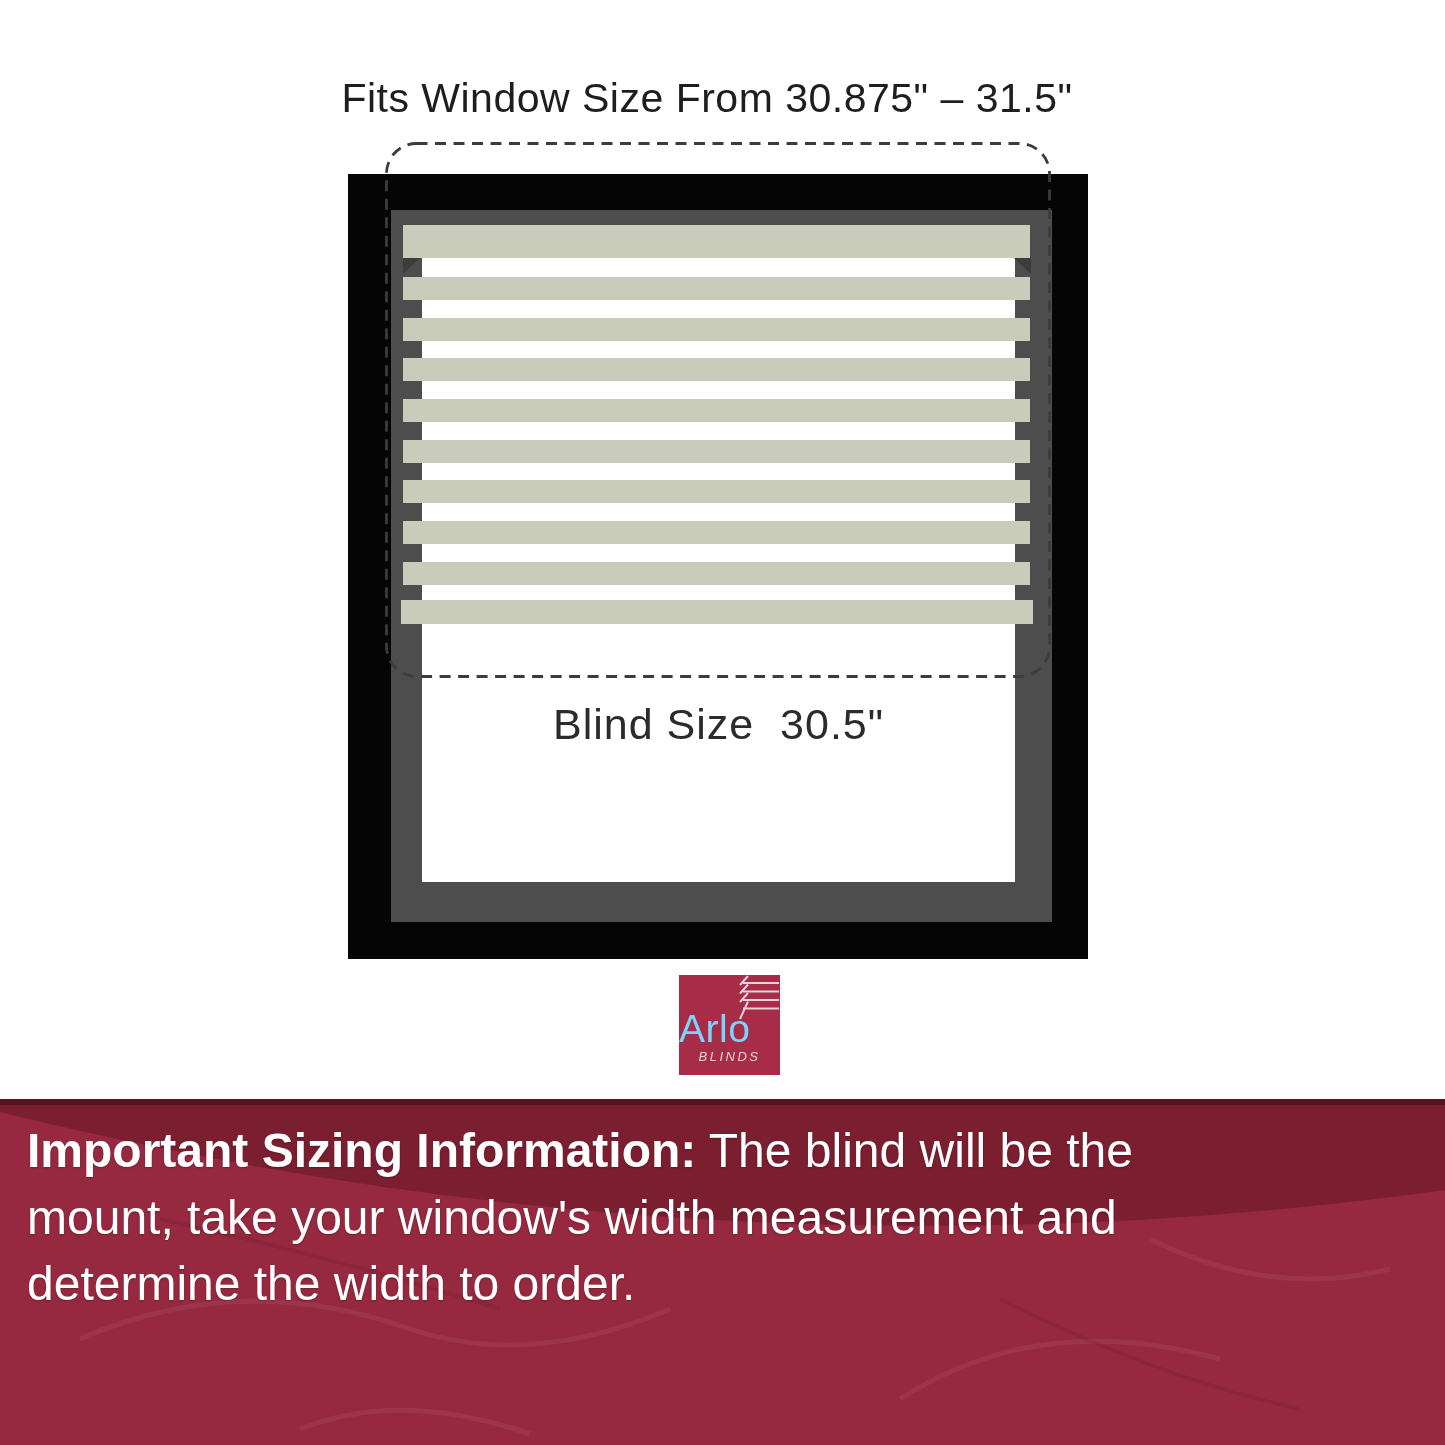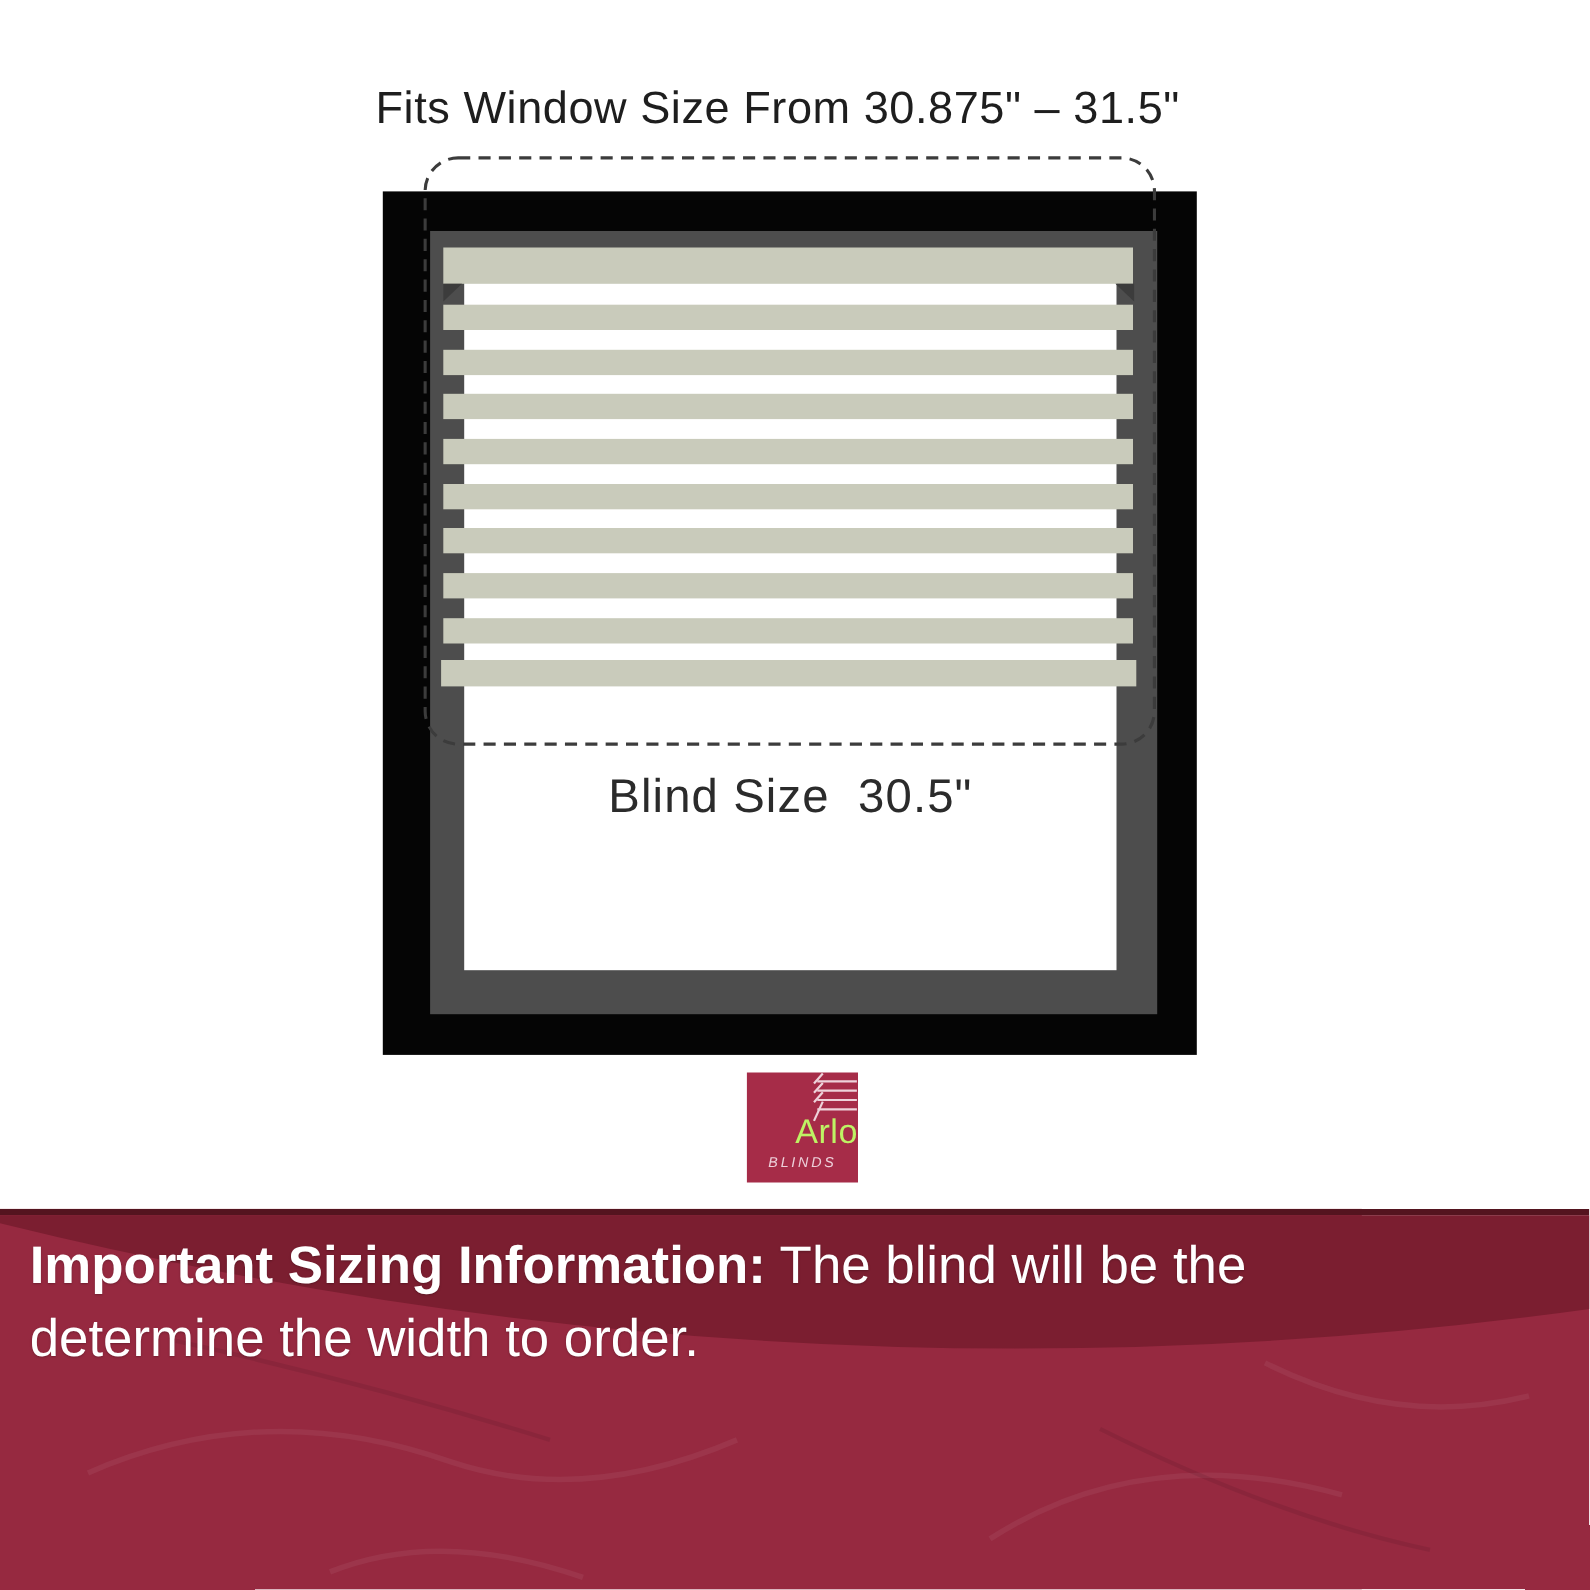--- a/index.html
+++ b/index.html
@@ -28,22 +28,22 @@
 
   .overlay{position:absolute;left:0;top:0;pointer-events:none;}
 
   .blind-label{position:absolute;left:422px;top:699px;width:593px;height:52px;
     text-align:center;font-size:43px;line-height:50px;color:var(--label_text);
     white-space:pre;letter-spacing:1px;}
 
   
   .logo{position:absolute;left:679px;top:975px;width:101px;height:100px;
     background:var(--logo_bg);}
-  .logo-name{position:absolute;left:0;top:37px;width:100%;text-align:right;
-    font-size:31px;line-height:34px;color:#bef264;font-weight:500;letter-spacing:0.5px;}
+  .logo-name{position:absolute;left:0;top:37px;width:100%;text-align:left;
+    font-size:39px;line-height:34px;color:#7dd3fc;font-weight:500;letter-spacing:0.5px;}
   .logo-sub{position:absolute;left:0;top:74px;width:100%;text-align:center;
     font-size:13px;line-height:15px;color:var(--logo_sub);letter-spacing:2.5px;font-style:italic;}
 
   
   .panel{position:absolute;left:0;top:1099px;width:1238px;height:346px;
     background:var(--panel_bg);}
   .panel svg{position:absolute;left:0;top:0;}
   .panel-text{position:absolute;left:27px;top:19px;width:1400px;
     color:var(--panel_text);font-size:48px;line-height:66.5px;
     text-shadow:0 1px 2px rgba(0,0,0,0.25);}
@@ -111,17 +111,18 @@
         <path d="M1150 140 q 120 60 240 30"></path>
         <path d="M300 330 q 100 -40 230 5"></path>
       </g>
       <g fill="none" stroke="rgba(0,0,0,0.08)" stroke-width="4">
         <path d="M160 120 q 180 40 340 90"></path>
         <path d="M1000 200 q 160 80 300 110"></path>
       </g>
     </svg>
     <div class="panel-text">
       <div><b>Important Sizing Information:</b><span> The blind will be the</span></div>
+      <div>mount, take your window's width measurement and</div>
       <div>determine the width to order.</div>
     </div>
   </div>
 
 </div>
 
 </body></html>

